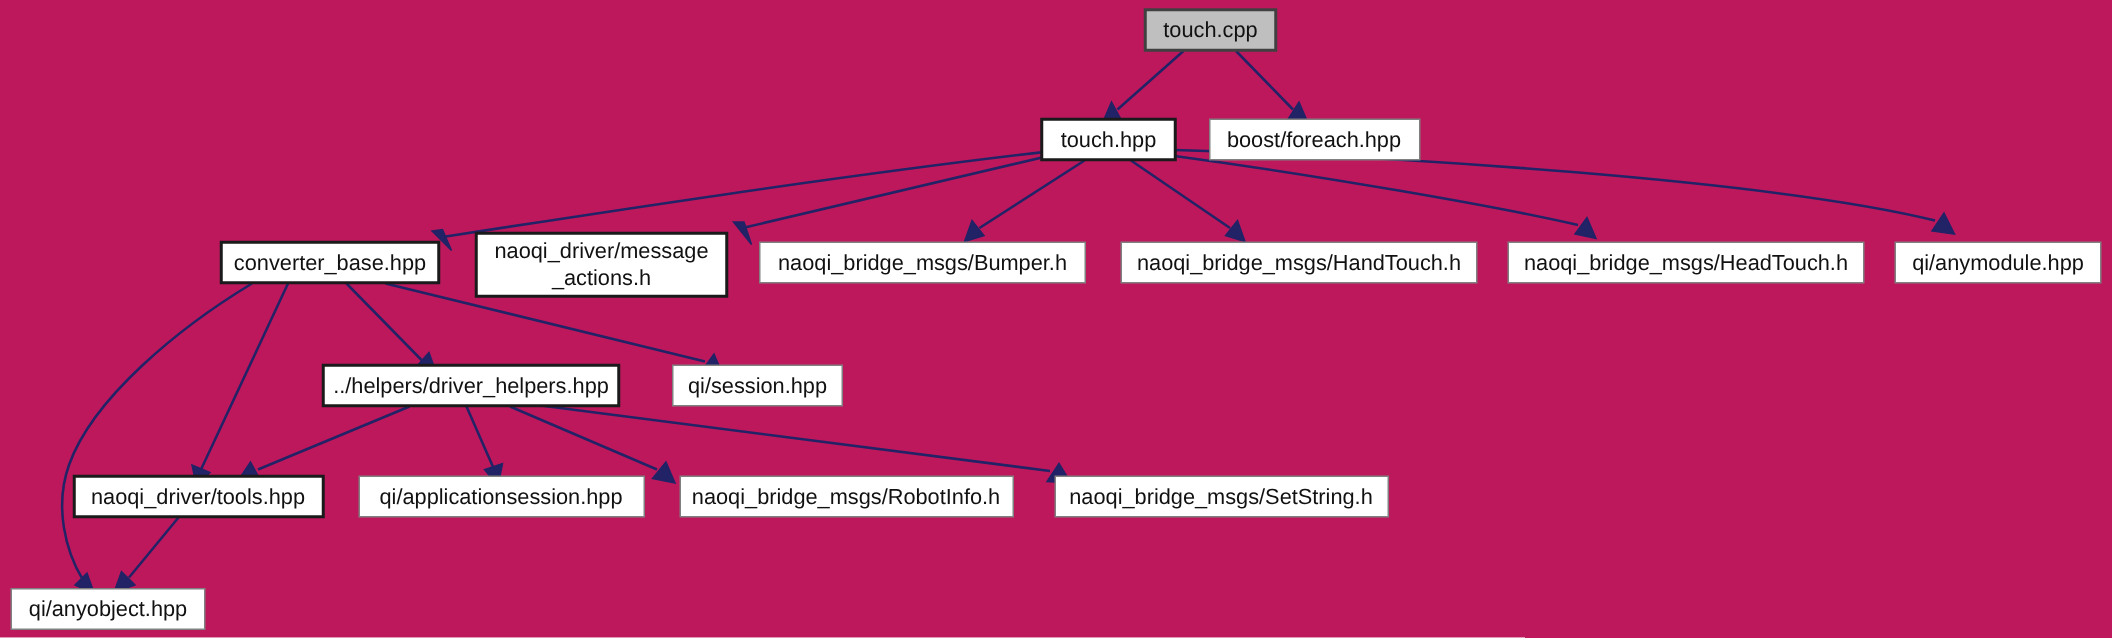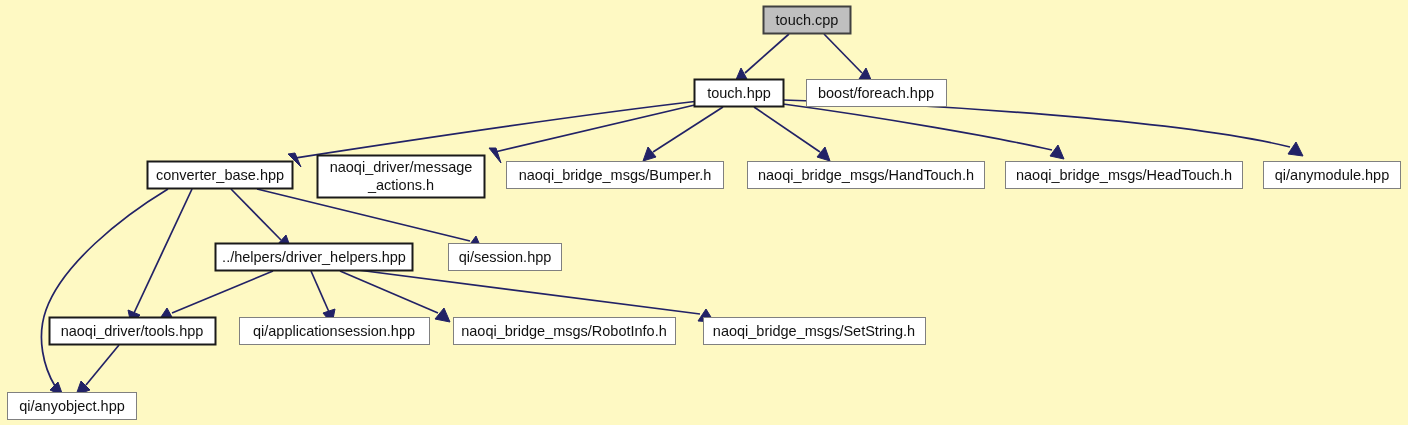--- a/index.html
+++ b/index.html
@@ -10,21 +10,21 @@
   body {
     font-family: "Liberation Sans", sans-serif;
     width: 1408px;
     height: 425px;
     overflow: hidden;
   }
   #graph-root {
     position: relative;
     width: 1408px;
     height: 425px;
-    background: #fef9c3;
+    background: #be185d;
   }
   svg.graph-canvas {
     position: absolute;
     left: 0;
     top: 0;
     width: 1408px;
     height: 425px;
     display: block;
   }
   .node-box {

